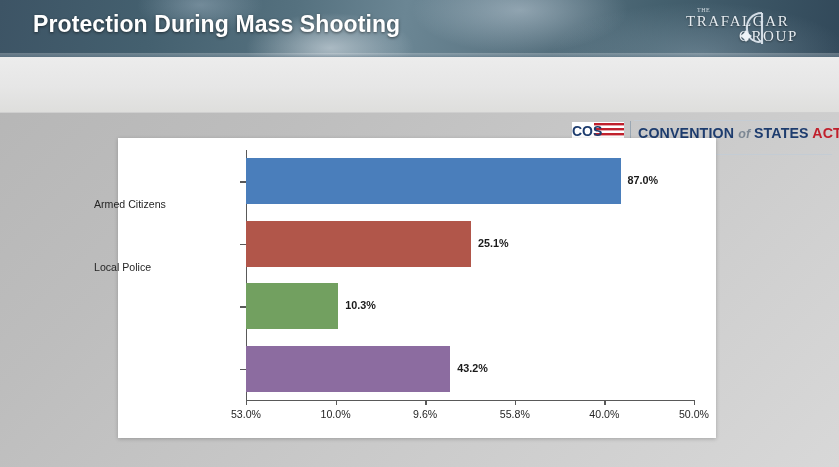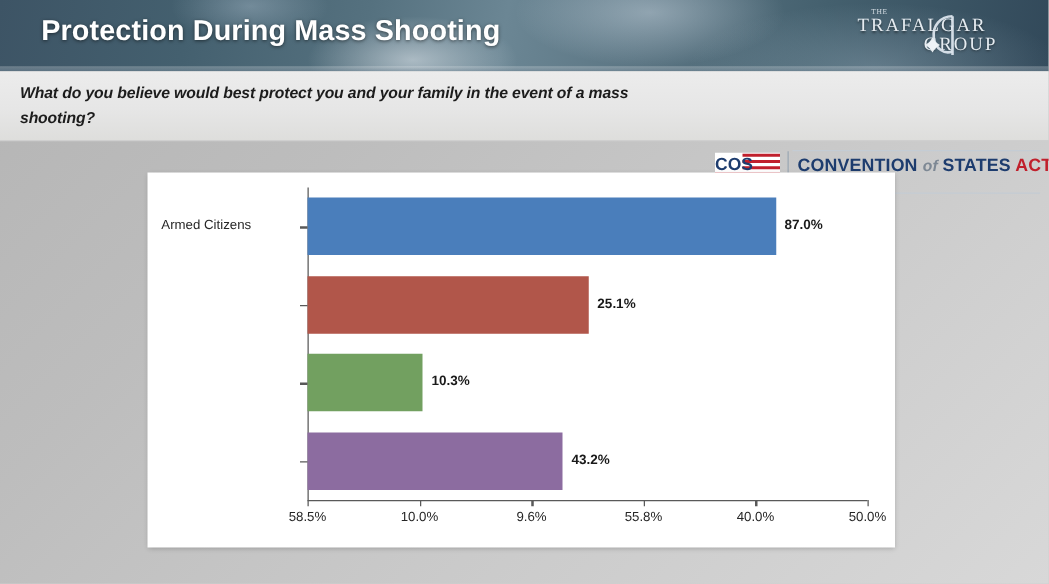--- a/index.html
+++ b/index.html
@@ -114,22 +114,22 @@
   }
   .axis-line-x{
     position:absolute; left:128px; top:262px; width:448px; height:1.4px;
     background:#595959;
   }
 
   .ytick{
     position:absolute; left:122px; width:6px; height:1.4px; background:#595959;
   }
   .ylabel{
-    position:absolute; right:0; width:140px; text-align:center;
-    font-size:10.6px; color:#262626; white-space:nowrap;
+    position:absolute; right:0; width:140px; text-align:left;
+    font-size:10.6px; color:#262626; white-space:nowrap;margin-top:24px;
   }
 
   .xtick{
     position:absolute; top:262px; width:1.4px; height:5px; background:#595959;
   }
   .xlabel{
     position:absolute; top:270px; width:60px; margin-left:-30px;
     text-align:center; font-size:10.6px; color:#262626;
   }
 
@@ -156,21 +156,20 @@
       <svg class="tg-swoosh" viewBox="0 0 42 40">
         <path d="M30 3 C20 3 14 11 15 20 C16 29 24 34 30 31" fill="none" stroke="#dbe4ec" stroke-width="2.1" opacity=".95"></path>
         <path d="M30 3 L30 34" fill="none" stroke="#dbe4ec" stroke-width="2.1" opacity=".95"></path>
         <path d="M14 20 L18 26 L14 32 L10 26 Z" fill="#eef3f8" opacity=".95"></path>
         <path d="M8 26 L14 22 L20 26 L14 30 Z" fill="#eef3f8" opacity=".95"></path>
       </svg>
     </div>
   </div>
 
   <div id="question-band">
-    <div id="question-text">What do you believe would best protect you and your family in the event of a mass shooting?</div>
 
     <div id="cos-block">
       <div id="cos-rule-top"></div>
       <div id="cos-rule-bot"></div>
 
       <svg id="cos-mark" viewBox="0 0 52 27">
         <rect x="0" y="0" width="52" height="27" fill="#ffffff"></rect>
         <g fill="#c0202c">
           <rect x="22" y="1" width="30" height="2.4"></rect>
           <rect x="22" y="6" width="30" height="2.4"></rect>
@@ -188,38 +187,39 @@
       </div>
     </div>
   </div>
 
   <div id="chart-panel">
     <div id="plot">
       <div class="axis-line-y"></div>
       <div class="axis-line-x"></div>
 
     <div class="xtick" style="left: 128px;"></div>
-        <div class="xlabel" style="left: 128px;">58.5%</div>
+        <div class="xlabel" style="left: 128px;">53.0%</div>
         <div class="xtick" style="left: 217.6px;"></div>
         <div class="xlabel" style="left: 217.6px;">10.0%</div>
         <div class="xtick" style="left: 307.2px;"></div>
         <div class="xlabel" style="left: 307.2px;">9.6%</div>
         <div class="xtick" style="left: 396.8px;"></div>
         <div class="xlabel" style="left: 396.8px;">55.8%</div>
         <div class="xtick" style="left: 486.4px;"></div>
         <div class="xlabel" style="left: 486.4px;">40.0%</div>
         <div class="xtick" style="left: 576px;"></div>
         <div class="xlabel" style="left: 576px;">50.0%</div>
         <div class="bar" style="left: 128px; top: 20.25px; width: 374.528px; background: rgb(74, 126, 187);"></div>
         <div class="bar-value" style="left: 509.528px; top: 36.25px;">87.0%</div>
         <div class="ytick" style="top: 43.25px;"></div>
         <div class="ylabel" style="left: -24px; top: 36.25px; width: 142px;">Armed Citizens</div>
         <div class="bar" style="left: 128px; top: 82.75px; width: 224.896px; background: rgb(177, 86, 74);"></div>
         <div class="bar-value" style="left: 359.896px; top: 98.75px;">25.1%</div>
         <div class="ytick" style="top: 105.75px;"></div>
+        <div class="ylabel" style="left: -24px; top: 98.75px; width: 142px;">Local Police</div>
         <div class="bar" style="left: 128px; top: 145.25px; width: 92.288px; background: rgb(114, 160, 96);"></div>
         <div class="bar-value" style="left: 227.288px; top: 161.25px;">10.3%</div>
         <div class="ytick" style="top: 168.25px;"></div>
         <div class="bar" style="left: 128px; top: 207.75px; width: 204.288px; background: rgb(140, 108, 160);"></div>
         <div class="bar-value" style="left: 339.288px; top: 223.75px;">43.2%</div>
         <div class="ytick" style="top: 230.75px;"></div>
       </div>
   </div>
 
 </div>

